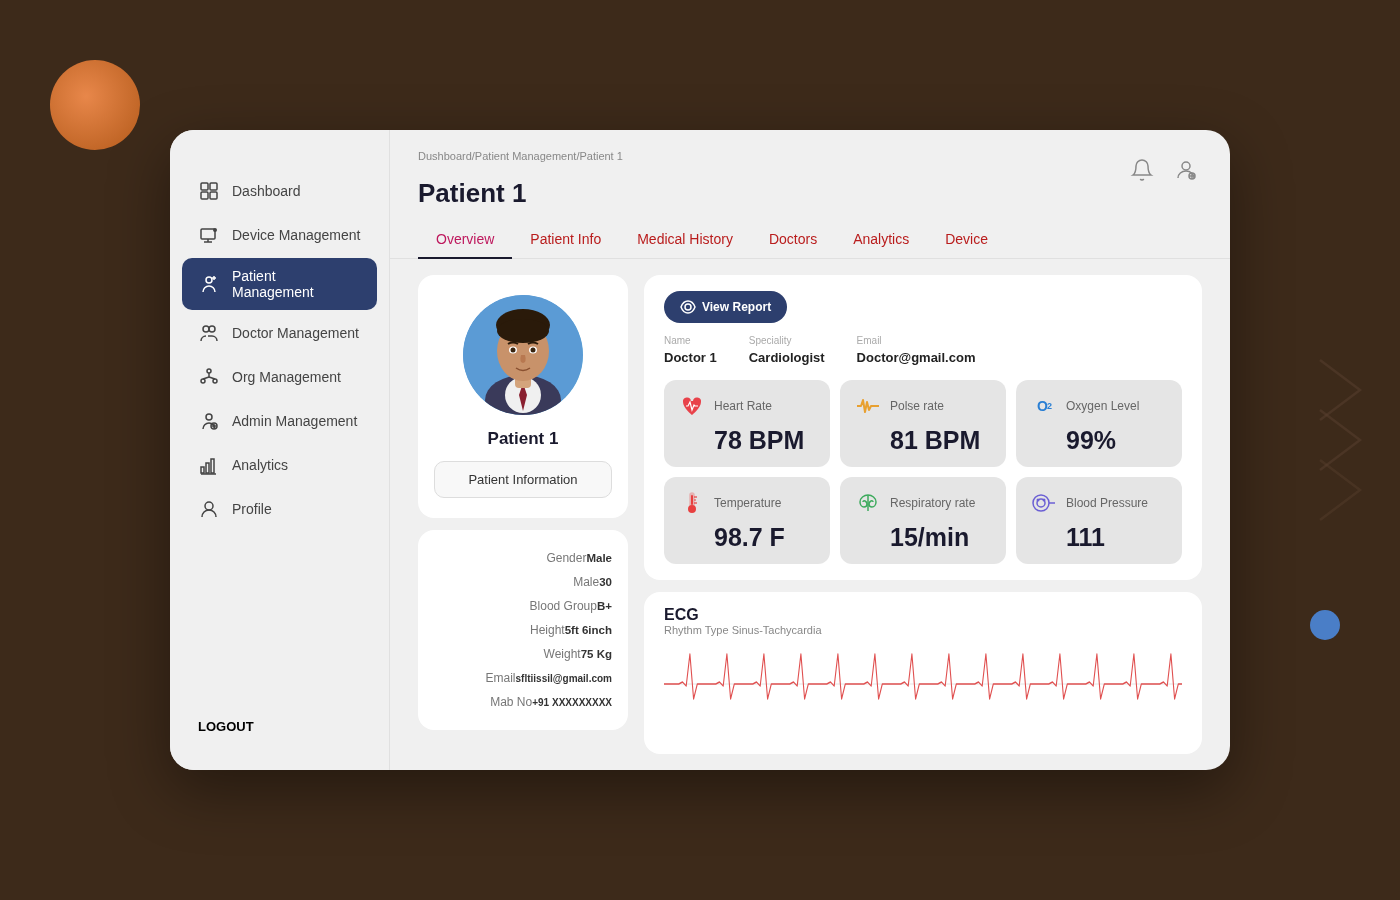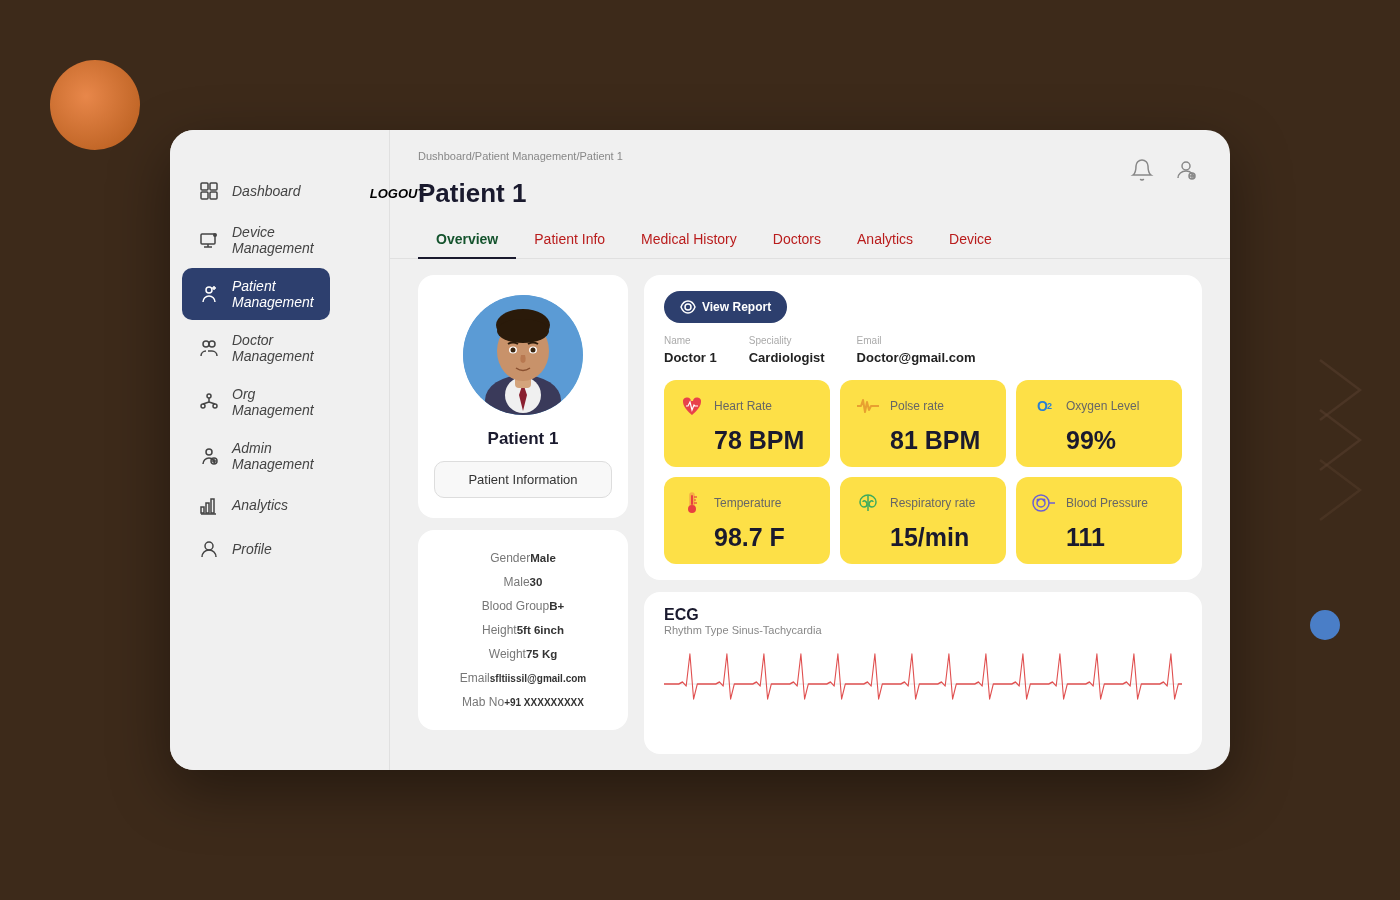--- a/index.html
+++ b/index.html
@@ -45,22 +45,22 @@
       display: flex;
       overflow: hidden;
       box-shadow: 0 20px 60px rgba(0,0,0,0.4);
     }
     
     .sidebar {
       width: 220px;
       background: #f0f0f0;
       padding: 40px 0 20px 0;
       display: flex;
+      flex-direction: column;
       border-right: 1px solid #e0e0e0;
-      font-style: italic;
     }
     .sidebar-nav {
       flex: 1;
       display: flex;
       flex-direction: column;
       gap: 2px;
       padding: 0 12px;
     }
     .sidebar-item {
       display: flex;
@@ -144,23 +144,23 @@
     .tab {
       padding: 10px 18px;
       font-size: 14px;
       font-weight: 500;
       color: #b91c1c;
       cursor: pointer;
       border-bottom: 2px solid transparent;
       margin-bottom: -1px;
     }
     .tab.active {
-      color: #14532d;
+      color: #be185d;
       border-bottom: 2px solid #1a1a2e;
-      font-weight: 700;
+      font-weight: 400;
     }
     
     .content-area {
       flex: 1;
       display: flex;
       gap: 16px;
       padding: 16px 28px;
       overflow: hidden;
     }
     
@@ -212,21 +212,21 @@
       cursor: pointer;
       text-align: center;
     }
     .patient-details {
       background: #fff;
       border-radius: 16px;
       padding: 16px;
     }
     .detail-row {
       display: flex;
-      justify-content: center;
+      justify-content: flex-end;
       align-items: center;
       padding: 5px 0;
       font-size: 12px;
     }
     .detail-label {
       color: #777;
       font-weight: 500;
     }
     .detail-value {
       color: #333;
@@ -293,21 +293,21 @@
       font-weight: 600;
       color: #222;
     }
     
     .vitals-grid {
       display: grid;
       grid-template-columns: 1fr 1fr 1fr;
       gap: 10px;
     }
     .vital-card {
-      background: #fde047;
+      background: #e5e5e5;
       border-radius: 12px;
       padding: 12px 14px;
     }
     .vital-header {
       display: flex;
       align-items: center;
       gap: 8px;
       margin-bottom: 6px;
     }
     .vital-icon {

